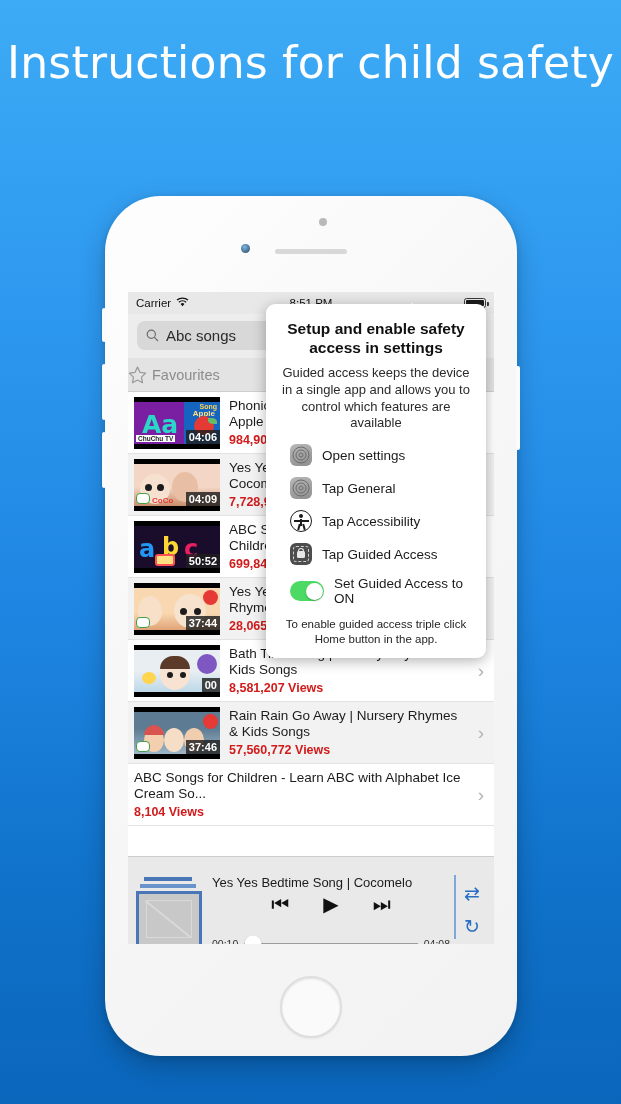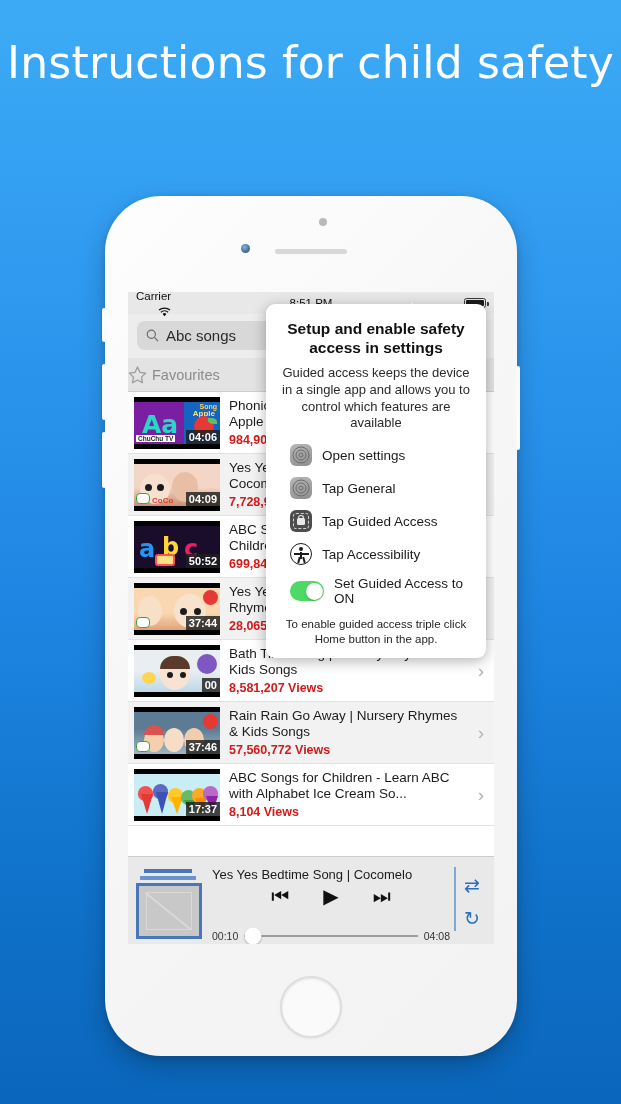--- a/index.html
+++ b/index.html
@@ -62,21 +62,21 @@
     background:#ffffff; overflow:hidden;
   }
 
   
   .statusbar {
     height:22px; background:#e8e8e8;
     display:flex; align-items:center; padding:0 8px;
     font-size:11.5px; color:#111;
     position:relative;
   }
-  .sb-left { display:flex; align-items:flex-end; gap:5px;flex-direction:column; }
+  .sb-left { display:flex; align-items:flex-start; gap:5px; }
   .sb-time { position:absolute; left:0; right:0; text-align:center; font-size:11.5px; font-weight:400; }
   .sb-right { margin-left:auto; display:flex; align-items:center; }
   .battery {
     width:22px; height:10px; border:1px solid #3a3a3a; border-radius:2.5px;
     position:relative; padding:1px;
   }
   .battery::after{
     content:""; position:absolute; right:-3.5px; top:3px;
     width:2px; height:4px; background:#3a3a3a; border-radius:0 1px 1px 0;
   }
@@ -241,21 +241,21 @@
   .toggle {
     flex:0 0 34px; width:34px; height:20px; border-radius:10px; background:#4cd964;
     position:relative;
   }
   .toggle .knob{position:absolute;right:1.5px;top:1.5px;width:17px;height:17px;border-radius:50%;background:#fff;box-shadow:0 1px 2px rgba(0,0,0,.25);}
 
   
   .player {
     position:absolute; left:0; bottom:0; width:366px; height:88px;
     background:#e9e9e9; border-top:1px solid #cdcdcd;
-    display:flex; align-items:flex-start; padding:10px 6px 4px;
+    display:flex; align-items:flex-start; padding:18px 6px 4px;
   }
   .pl-thumb {
     width:72px; height:74px; flex:0 0 72px; position:relative;
   }
   .pl-thumb .bar1{position:absolute;left:10px;top:2px;width:48px;height:4px;background:#4a76b8;}
   .pl-thumb .bar2{position:absolute;left:6px;top:9px;width:56px;height:4px;background:#6a93cc;}
   .pl-thumb .box{position:absolute;left:2px;top:16px;width:66px;height:56px;border:3px solid #4a76b8;background:#c8c8c8;}
   .pl-thumb .ar{position:absolute;left:12px;top:25px;width:46px;height:38px;border:1.5px solid #d9d9d9;}
   .pl-thumb .dg{position:absolute;left:12px;top:25px;width:58px;height:1.5px;background:#d9d9d9;transform-origin:0 0;transform:rotate(39deg);}
   .pl-mid { flex:1; min-width:0; padding-left:6px; }
@@ -439,37 +439,20 @@
           <span class="dur">37:46</span>
         </div>
         <div class="meta">
           <div class="vtitle">Rain Rain Go Away | Nursery Rhymes &amp; Kids Songs</div>
           <div class="vviews">57,560,772 Views</div>
         </div>
         <div class="chev">›</div>
       </div>
 
       <div class="row">
-        <div class="thumb">
-          <div class="art t7">
-            <span class="scoop" style="left:4px;top:12px;background:#ef5350;"></span>
-            <span class="cone" style="left:7px;border-top:20px solid #e53935;"></span>
-            <span class="scoop" style="left:19px;top:10px;background:#5c6bc0;"></span>
-            <span class="cone" style="left:22px;border-top:22px solid #3f51b5;"></span>
-            <span class="scoop" style="left:34px;top:14px;background:#ffca28;"></span>
-            <span class="cone" style="left:37px;border-top:17px solid #ffb300;"></span>
-            <span class="scoop" style="left:47px;top:16px;background:#66bb6a;"></span>
-            <span class="cone" style="left:50px;border-top:14px solid #43a047;"></span>
-            <span class="scoop" style="left:58px;top:14px;background:#ffa726;"></span>
-            <span class="cone" style="left:61px;border-top:16px solid #fb8c00;"></span>
-            <span class="scoop" style="left:69px;top:12px;background:#ba68c8;"></span>
-            <span class="cone" style="left:72px;border-top:18px solid #8e24aa;"></span>
-          </div>
-          <span class="dur">17:37</span>
-        </div>
         <div class="meta">
           <div class="vtitle">ABC Songs for Children - Learn ABC with Alphabet Ice Cream So...</div>
           <div class="vviews">8,104 Views</div>
         </div>
         <div class="chev">›</div>
       </div>
 
     </div>
 
     <div class="overlay">
@@ -489,43 +472,43 @@
             <span class="step-label">Open settings</span>
           </div>
 
           <div class="step">
             <span class="ic ic-settings">
               <i class="g1"></i>
                 <i class="g2"></i>
                 <i class="g3"></i>
             </span>
             <span class="step-label">Tap General</span>
-          </div>
-
-          <div class="step">
-            <span class="ic ic-guided">
-              <i class="dash"></i>
-                <i class="sh"></i>
-                <i class="lk"></i>
-            </span>
-            <span class="step-label">Tap Guided Access</span>
           </div>
 
           <div class="step">
             <span class="ic ic-access">
               <i class="hd"></i>
                 <i class="ar"></i>
                 <i class="bd"></i>
                 <i class="l1"></i>
                 <i class="l2"></i>
             </span>
             <span class="step-label">Tap Accessibility</span>
           </div>
 
           <div class="step">
+            <span class="ic ic-guided">
+              <i class="dash"></i>
+                <i class="sh"></i>
+                <i class="lk"></i>
+            </span>
+            <span class="step-label">Tap Guided Access</span>
+          </div>
+
+          <div class="step">
             <span class="toggle">
                 <i class="knob"></i>
               </span>
             <span class="step-label">Set Guided Access to ON</span>
           </div>
 
         </div>
 
         <div class="m-foot">To enable guided access triple click Home button in the app.</div>
       </div>

